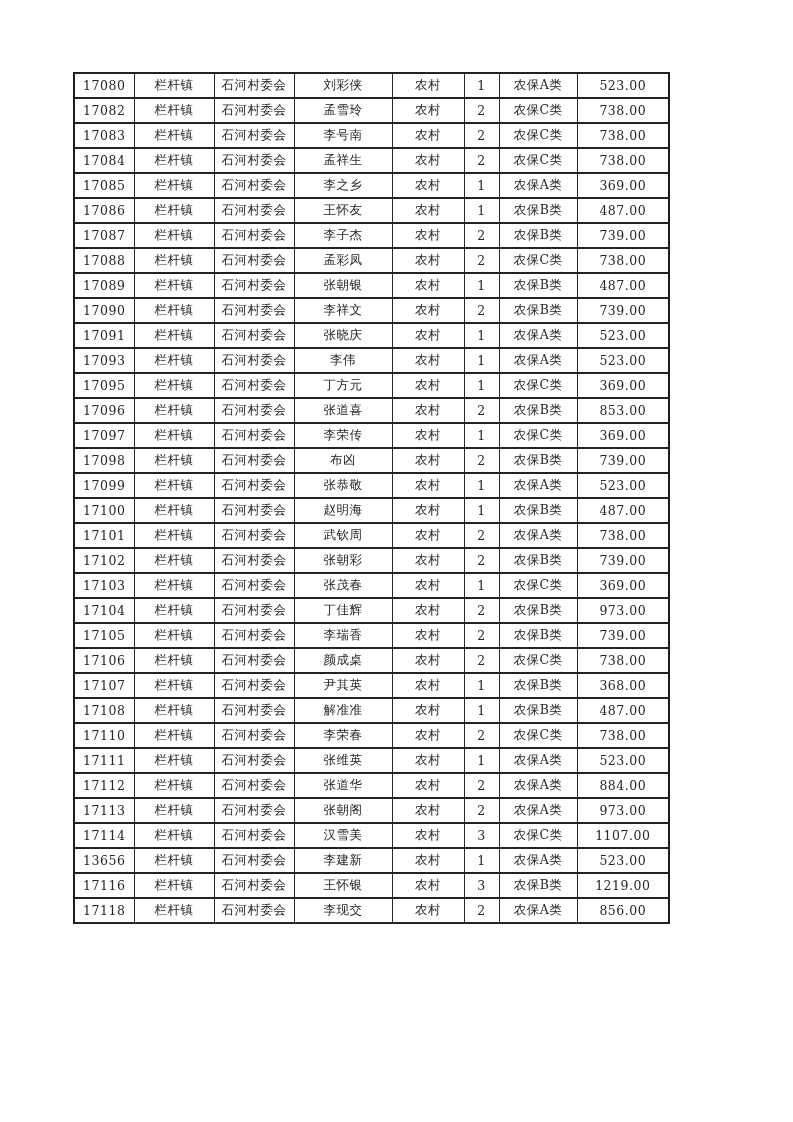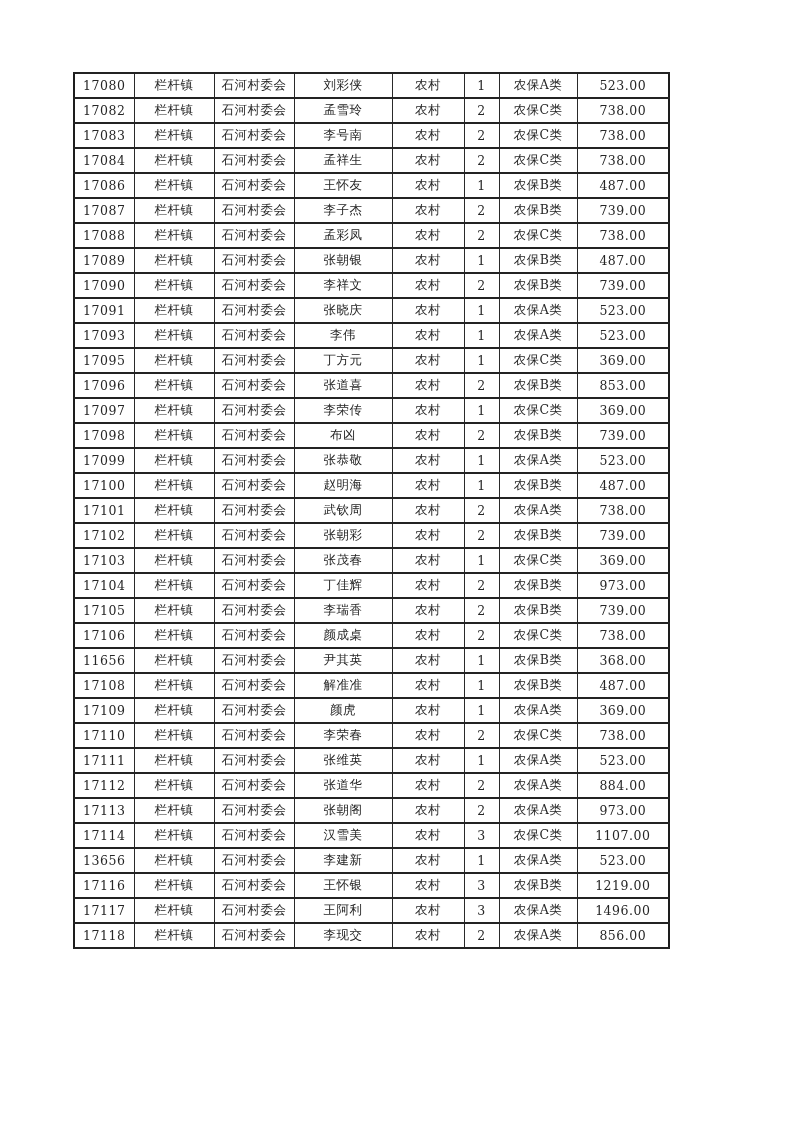--- a/index.html
+++ b/index.html
@@ -113,20 +113,30 @@
           <td class="num">17084</td>
           <td>栏杆镇</td>
           <td>石河村委会</td>
           <td>孟祥生</td>
           <td>农村</td>
           <td class="num">2</td>
           <td>农保C类</td>
           <td class="num">738.00</td>
         </tr>
 
+        <tr>
+          <td class="num">17085</td>
+          <td>栏杆镇</td>
+          <td>石河村委会</td>
+          <td>李之乡</td>
+          <td>农村</td>
+          <td class="num">1</td>
+          <td>农保A类</td>
+          <td class="num">369.00</td>
+        </tr>
 
         <tr>
           <td class="num">17086</td>
           <td>栏杆镇</td>
           <td>石河村委会</td>
           <td>王怀友</td>
           <td>农村</td>
           <td class="num">1</td>
           <td>农保B类</td>
           <td class="num">487.00</td>
@@ -326,51 +336,41 @@
           <td>栏杆镇</td>
           <td>石河村委会</td>
           <td>颜成桌</td>
           <td>农村</td>
           <td class="num">2</td>
           <td>农保C类</td>
           <td class="num">738.00</td>
         </tr>
 
         <tr>
-          <td class="num">11656</td>
+          <td class="num">17107</td>
           <td>栏杆镇</td>
           <td>石河村委会</td>
           <td>尹其英</td>
           <td>农村</td>
           <td class="num">1</td>
           <td>农保B类</td>
           <td class="num">368.00</td>
         </tr>
 
         <tr>
           <td class="num">17108</td>
           <td>栏杆镇</td>
           <td>石河村委会</td>
           <td>解准准</td>
           <td>农村</td>
           <td class="num">1</td>
           <td>农保B类</td>
           <td class="num">487.00</td>
         </tr>
 
-        <tr>
-          <td class="num">17109</td>
-          <td>栏杆镇</td>
-          <td>石河村委会</td>
-          <td>颜虎</td>
-          <td>农村</td>
-          <td class="num">1</td>
-          <td>农保A类</td>
-          <td class="num">369.00</td>
-        </tr>
 
         <tr>
           <td class="num">17110</td>
           <td>栏杆镇</td>
           <td>石河村委会</td>
           <td>李荣春</td>
           <td>农村</td>
           <td class="num">2</td>
           <td>农保C类</td>
           <td class="num">738.00</td>
@@ -435,30 +435,20 @@
           <td class="num">17116</td>
           <td>栏杆镇</td>
           <td>石河村委会</td>
           <td>王怀银</td>
           <td>农村</td>
           <td class="num">3</td>
           <td>农保B类</td>
           <td class="num">1219.00</td>
         </tr>
 
-        <tr>
-          <td class="num">17117</td>
-          <td>栏杆镇</td>
-          <td>石河村委会</td>
-          <td>王阿利</td>
-          <td>农村</td>
-          <td class="num">3</td>
-          <td>农保A类</td>
-          <td class="num">1496.00</td>
-        </tr>
 
         <tr>
           <td class="num">17118</td>
           <td>栏杆镇</td>
           <td>石河村委会</td>
           <td>李现交</td>
           <td>农村</td>
           <td class="num">2</td>
           <td>农保A类</td>
           <td class="num">856.00</td>

